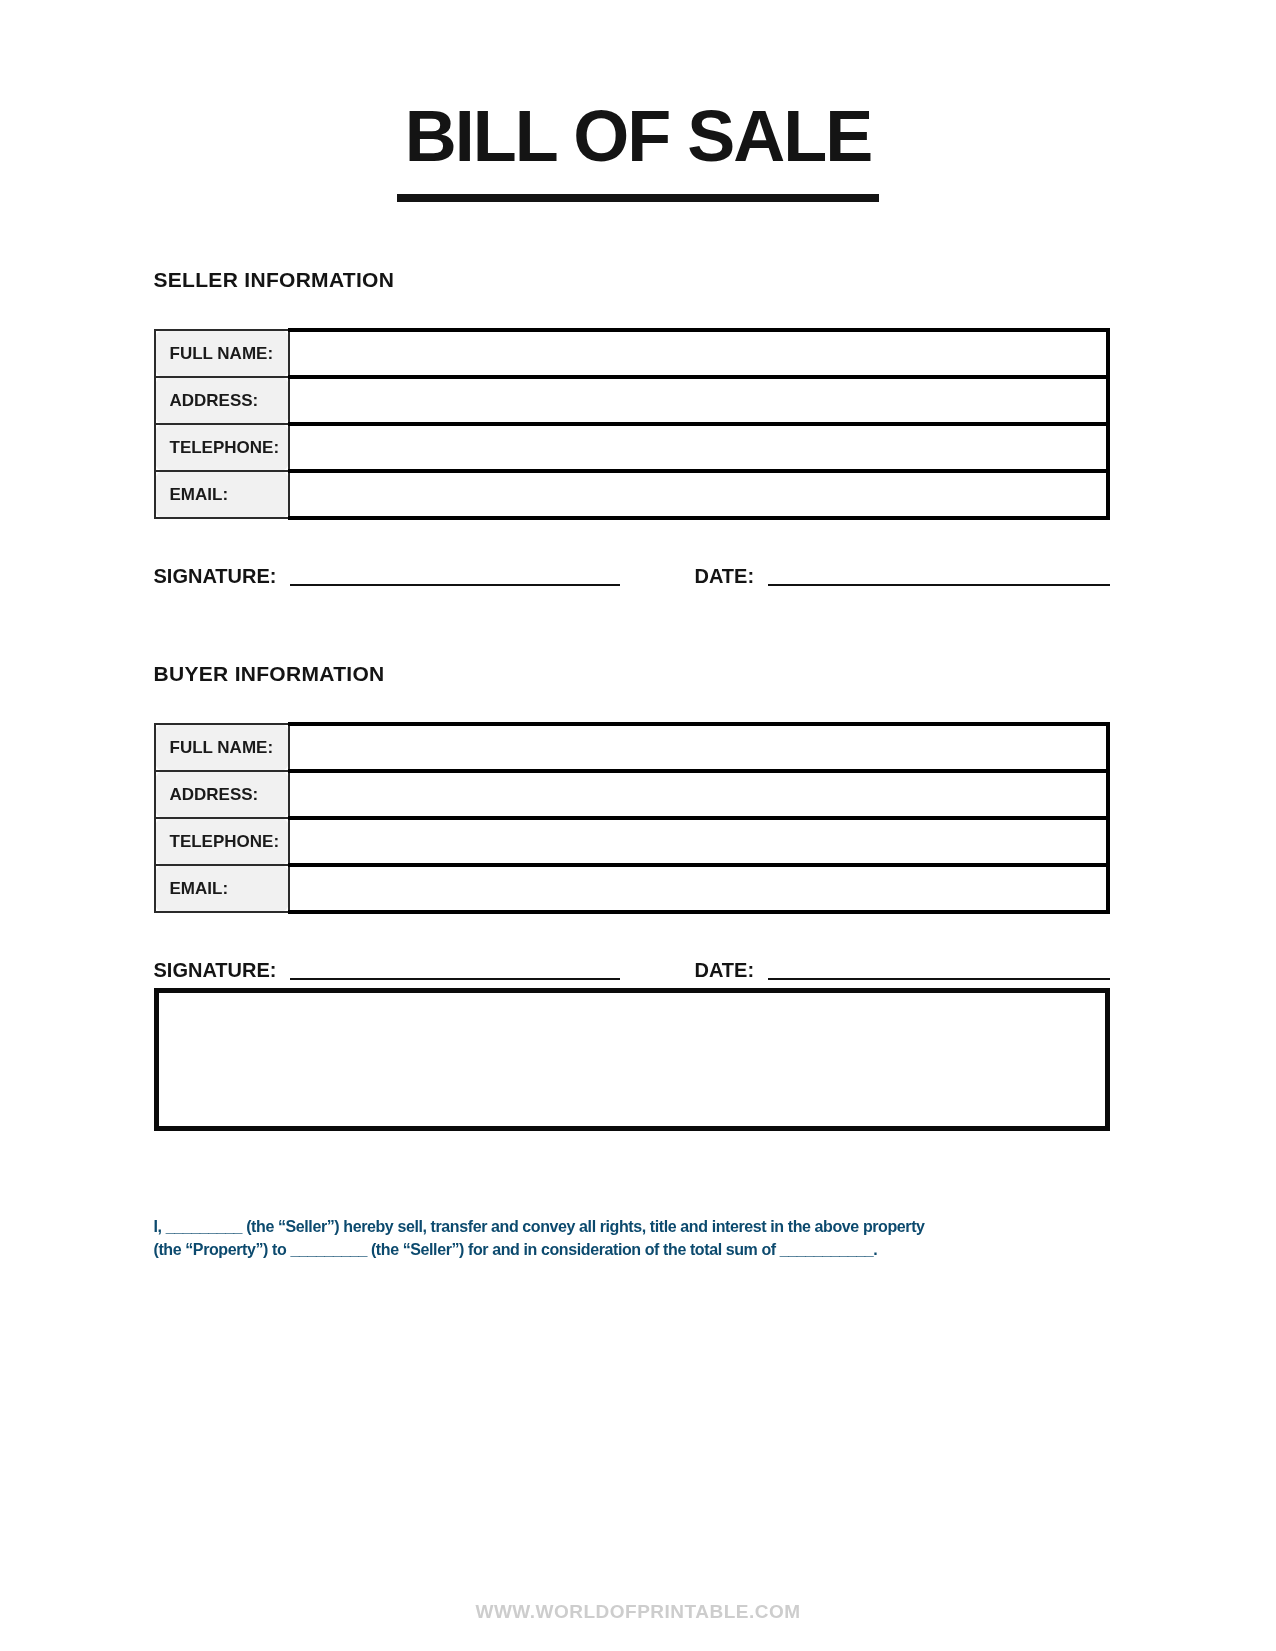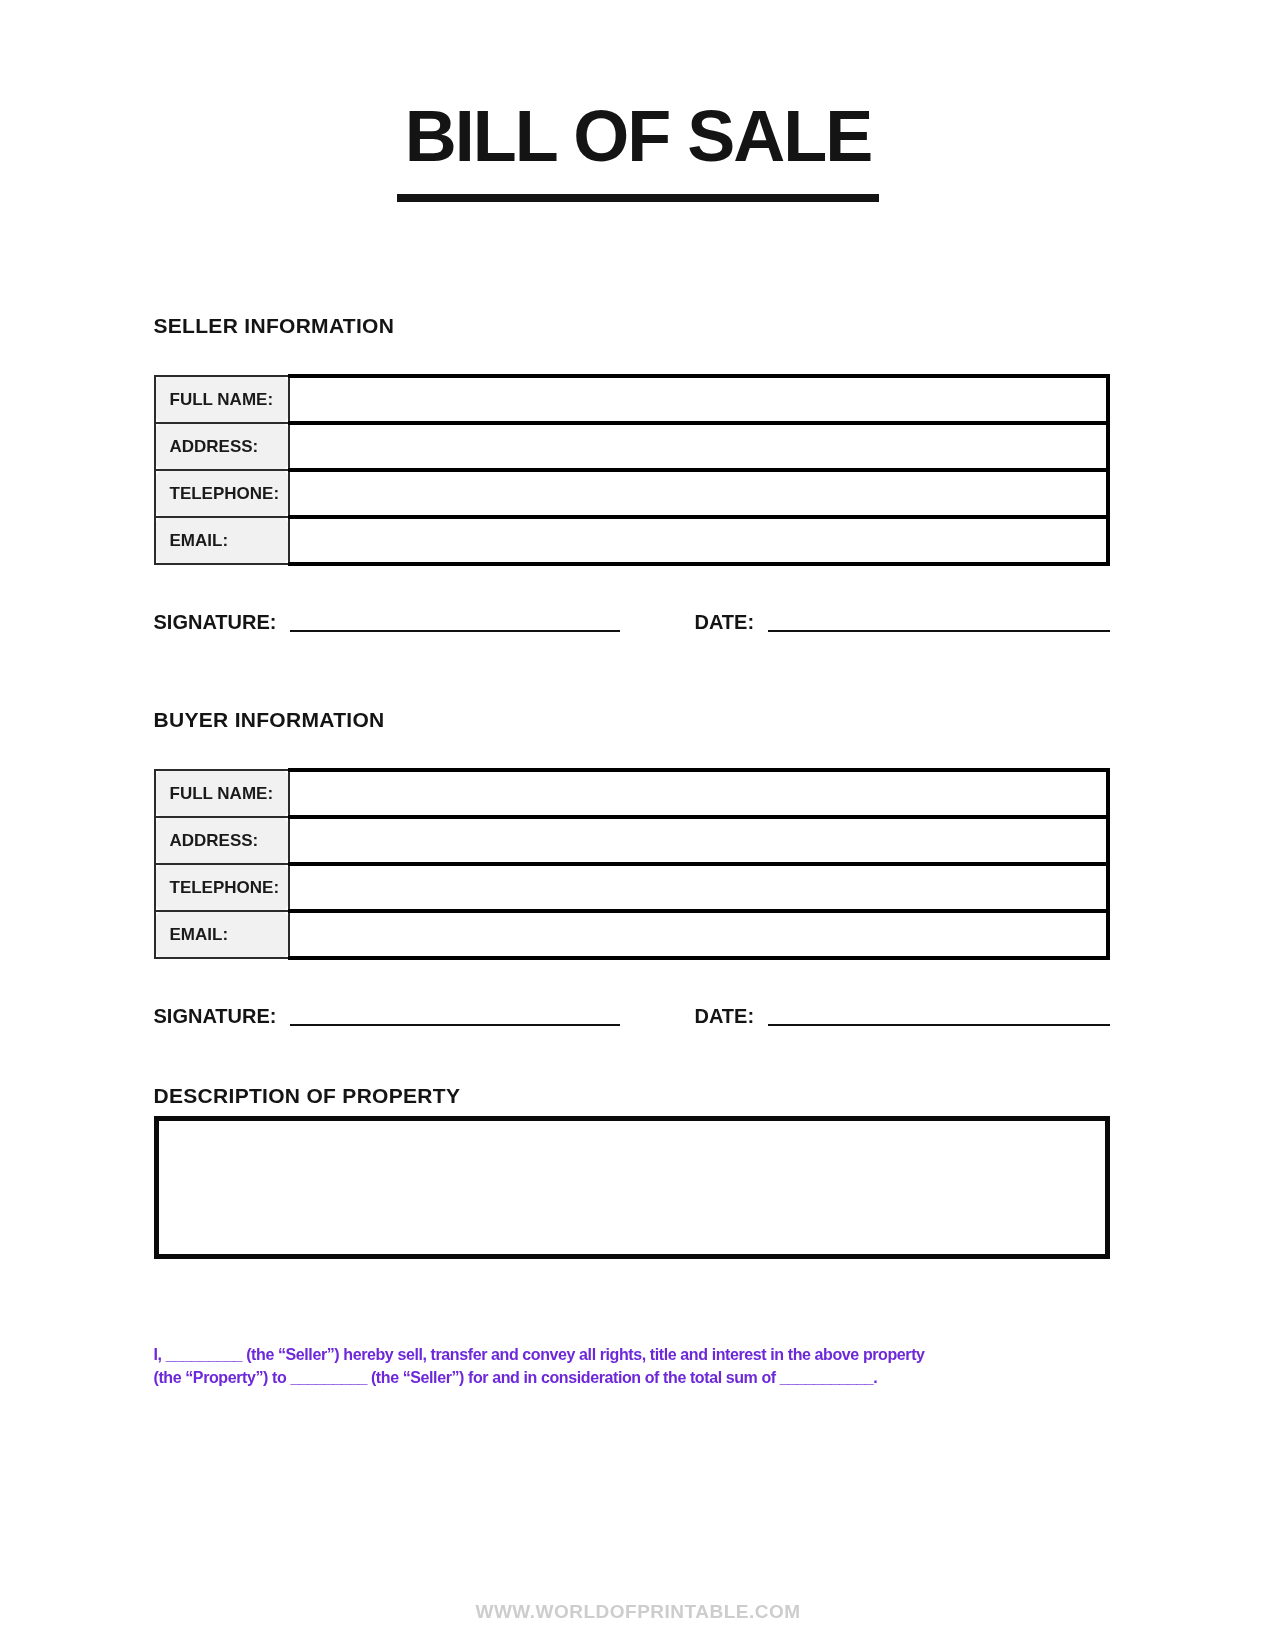--- a/index.html
+++ b/index.html
@@ -34,21 +34,21 @@
   
   .content { padding: 0 164px 0 151px; }
   .section-title {
     margin: 0;
     font-size: 21px;
     font-weight: bold;
     letter-spacing: 0.3px;
     line-height: 24px;
     color: #141414;
   }
-  .mt-seller  { margin-top: 112px; }
+  .mt-seller  { margin-top: 66px; }
   .mt-buyer   { margin-top: 76px; }
   .mt-property{ margin-top: 58px; }
   
   .info-table {
     width: 100%;
     border-collapse: collapse;
     table-layout: fixed;
     margin-top: 36px;
   }
   .info-table td { height: 47px; border-radius: 9px; }
@@ -101,21 +101,21 @@
     font-size: 17px;
     padding: 8px 12px;
   }
   
   .legal {
     margin: 84px 0 0 0;
     font-size: 16px;
     font-weight: bold;
     line-height: 23px;
     letter-spacing: -0.4px;
-    color: #6d28d9;
+    color: #0c4a6e;
   }
   .legal-line { display: block; white-space: nowrap; }
   
   .footer {
     position: absolute;
     left: 0;
     right: 0;
     bottom: 28px;
     text-align: center;
   }
@@ -194,21 +194,20 @@
 
       <div class="sig-row">
         <span class="sig-label">SIGNATURE:</span>
         <span class="sig-line first"></span>
         <span class="sig-label date-label">DATE:</span>
         <span class="sig-line second"></span>
       </div>
     </section>
 
     <section>
-      <h2 class="section-title mt-property">DESCRIPTION OF PROPERTY</h2>
       <div class="desc-box"></div>
     </section>
 
     <p class="legal">
       <span class="legal-line">I, _________ (the “Seller”) hereby sell, transfer and convey all rights, title and interest in the above property</span>
       <span class="legal-line">(the “Property”) to _________  (the “Seller”) for and in consideration of the total sum of ___________.</span>
     </p>
 
   </div>
 

